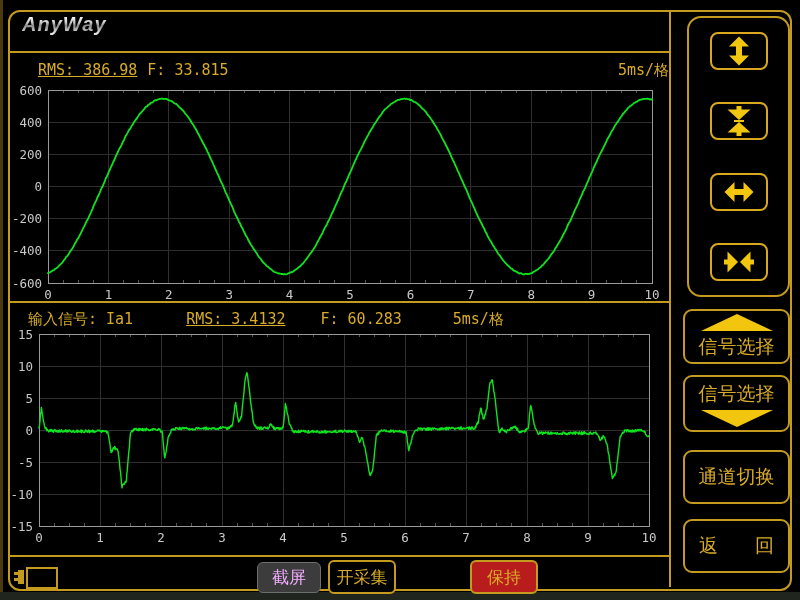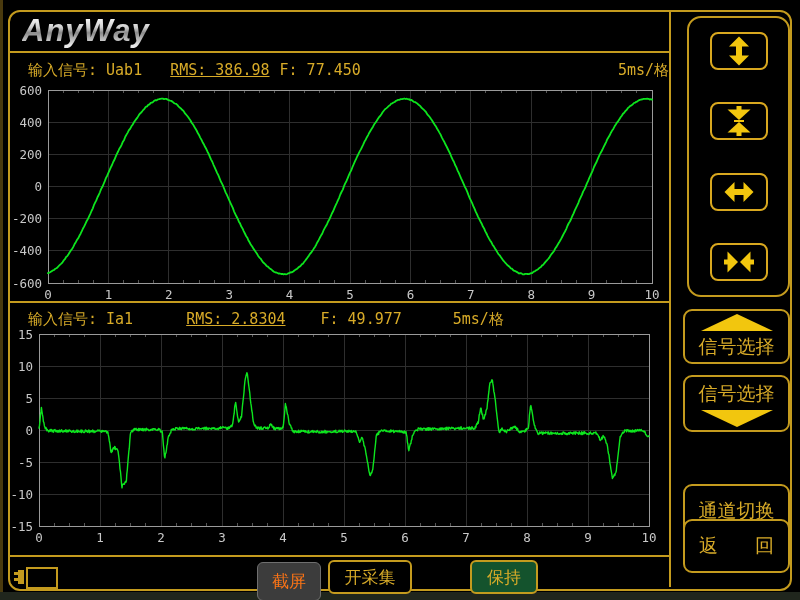--- a/index.html
+++ b/index.html
@@ -6,21 +6,21 @@
   #screen{position:relative;width:800px;height:600px;background:#000;overflow:hidden;
           font-family:"Liberation Sans",sans-serif;}
   
   #left-bezel{position:absolute;left:0;top:0;width:3px;height:600px;background:#4a3a0e;}
   #bottom-strip{position:absolute;left:0;top:592px;width:800px;height:8px;background:#20261d;}
   #outer-frame{position:absolute;left:8px;top:10px;width:780px;height:577px;
                border:2px solid #c49b1e;border-radius:12px;}
   .divider-v{position:absolute;left:669px;top:12px;width:0;height:575px;border-left:2px solid #c49b1e;}
   .divider-h{position:absolute;left:10px;width:659px;height:0;border-top:2px solid #c49b1e;}
   
-  #logo{position:absolute;left:22px;top:13px;font-style:italic;font-weight:bold;font-size:31px;
+  #logo{position:absolute;left:22px;top:13px;font-style:italic;font-weight:bold;font-size:20px;
         letter-spacing:1px;color:#dcdcdc;text-shadow:0 1px 0 #666;}
   @supports (-webkit-background-clip:text){
     #logo{background:linear-gradient(180deg,#ffffff 10%,#cfcfcf 40%,#8a8a8a 55%,#e8e8e8 90%);
           -webkit-background-clip:text;background-clip:text;color:transparent;text-shadow:none;}
   }
   #hint{position:absolute;left:150px;top:20px;font-size:19px;color:#d8ab28;}
   
   .panel-header{position:absolute;left:10px;width:659px;height:24px;display:flex;align-items:center;
                 font-family:"DejaVu Sans Mono","Liberation Mono",monospace;font-size:15px;color:#d8ab28;}
   .panel-header .sig{margin-left:18px;}
@@ -45,25 +45,25 @@
             gap:3px;cursor:pointer;padding:8px;font-family:"Liberation Sans",sans-serif;}
   .tri-up{width:0;height:0;border-left:36px solid transparent;border-right:36px solid transparent;
           border-bottom:17px solid #f2c60e;}
   .tri-down{width:0;height:0;border-left:36px solid transparent;border-right:36px solid transparent;
             border-top:17px solid #f2c60e;}
   #btn-return{flex-direction:row;justify-content:space-between;padding:0 14px;}
   
   .bb-btn{position:absolute;cursor:pointer;font-size:17px;border-radius:6px;
           display:flex;align-items:center;justify-content:center;
           font-family:"Liberation Sans",sans-serif;}
-  #btn-screenshot{left:257px;top:562px;width:64px;height:39px;background:#3c3c3c;
-                  border:1px solid #6f6f6f;color:#f97316;}
-  #btn-capture{left:328px;top:560px;width:84px;height:34px;background:#000;
+  #btn-screenshot{left:257px;top:562px;width:64px;height:31px;background:#3c3c3c;
+                  border:1px solid #6f6f6f;color:#f0abfc;}
+  #btn-capture{left:328px;top:560px;width:68px;height:34px;background:#000;
                border:2px solid #c49b1e;color:#d8ab28;}
-  #btn-hold{left:470px;top:560px;width:68px;height:34px;background:#14532d;
+  #btn-hold{left:470px;top:560px;width:68px;height:34px;background:#b91c1c;
             border:2px solid #c49b1e;color:#d8ab28;}
   
   #battery{position:absolute;left:14px;top:566px;width:44px;height:22px;}
   #battery .cell{position:absolute;left:12px;top:1px;width:28px;height:18px;border:2px solid #c49b1e;}
   #battery .plug{position:absolute;left:4px;top:4px;width:6px;height:14px;background:#c49b1e;}
   #battery .pin1{position:absolute;left:0;top:6px;width:4px;height:3px;background:#c49b1e;}
   #battery .pin2{position:absolute;left:0;top:12px;width:4px;height:3px;background:#c49b1e;}
 </style>
 </head>
 <body>
@@ -73,23 +73,22 @@
   <div id="bottom-strip"></div>
   <div id="outer-frame"></div>
   <div class="divider-v"></div>
   <div class="divider-h" style="top:51px;"></div>
   <div class="divider-h" style="top:301px;"></div>
   <div class="divider-h" style="top:555px;"></div>
 
   <div id="logo">AnyWay</div>
 
   <div class="panel-header" style="top:58px;">
-    <span class="sig">输入信号: Uab1</span>
     <span class="rms">RMS: 386.98</span>
-    <span class="freq">F: 77.450</span>
+    <span class="freq">F: 33.815</span>
     <span class="scale">5ms/格</span>
   </div>
   <svg class="chart-svg" style="top:54px;" width="659" height="248">
       <g shape-rendering="crispEdges">
         <line x1="98.4" y1="36" x2="98.4" y2="229" stroke="#2e2e2e"></line>
         <line x1="158.8" y1="36" x2="158.8" y2="229" stroke="#2e2e2e"></line>
         <line x1="219.2" y1="36" x2="219.2" y2="229" stroke="#2e2e2e"></line>
         <line x1="279.6" y1="36" x2="279.6" y2="229" stroke="#2e2e2e"></line>
         <line x1="340" y1="36" x2="340" y2="229" stroke="#2e2e2e"></line>
         <line x1="400.4" y1="36" x2="400.4" y2="229" stroke="#2e2e2e"></line>
@@ -181,22 +180,22 @@
         <text x="460.79999999999995" y="245" text-anchor="middle" class="ticklab">7</text>
         <text x="521.2" y="245" text-anchor="middle" class="ticklab">8</text>
         <text x="581.6" y="245" text-anchor="middle" class="ticklab">9</text>
         <text x="642" y="245" text-anchor="middle" class="ticklab">10</text>
       </g>
       <polyline points="38.0,219.1 39.2,218.7 40.4,218.0 41.6,217.2 42.8,216.4 44.0,216.0 45.2,214.8 46.5,214.2 47.7,213.3 48.9,211.8 50.1,210.6 51.3,209.6 52.5,208.3 53.7,206.4 54.9,205.2 56.1,203.0 57.3,202.1 58.5,200.3 59.7,198.3 61.0,196.3 62.2,194.7 63.4,192.6 64.6,190.1 65.8,188.2 67.0,185.9 68.2,184.3 69.4,181.8 70.6,179.7 71.8,177.2 73.0,174.5 74.2,172.4 75.4,169.8 76.7,167.0 77.9,165.0 79.1,162.3 80.3,159.8 81.5,157.0 82.7,154.6 83.9,151.2 85.1,148.7 86.3,146.4 87.5,143.2 88.7,141.0 89.9,138.3 91.2,134.9 92.4,132.8 93.6,130.0 94.8,127.1 96.0,123.9 97.2,121.7 98.4,118.8 99.6,116.2 100.8,113.4 102.0,111.0 103.2,108.0 104.4,105.8 105.6,102.8 106.9,99.9 108.1,97.5 109.3,94.8 110.5,93.1 111.7,90.6 112.9,87.7 114.1,85.9 115.3,82.8 116.5,80.6 117.7,78.6 118.9,76.2 120.1,74.8 121.4,72.3 122.6,70.7 123.8,68.6 125.0,66.7 126.2,65.1 127.4,63.6 128.6,61.6 129.8,59.7 131.0,58.7 132.2,57.3 133.4,55.8 134.6,54.6 135.8,52.8 137.1,52.4 138.3,50.8 139.5,50.3 140.7,48.9 141.9,48.7 143.1,48.0 144.3,46.7 145.5,46.1 146.7,46.3 147.9,45.4 149.1,45.2 150.3,44.8 151.6,44.7 152.8,44.6 154.0,45.1 155.2,44.9 156.4,44.9 157.6,45.6 158.8,46.2 160.0,46.7 161.2,46.9 162.4,47.6 163.6,48.7 164.8,49.5 166.0,49.8 167.3,50.9 168.5,52.4 169.7,53.6 170.9,54.4 172.1,55.8 173.3,56.7 174.5,58.6 175.7,60.2 176.9,61.5 178.1,63.0 179.3,64.8 180.5,66.5 181.8,69.0 183.0,70.4 184.2,72.5 185.4,74.6 186.6,76.5 187.8,79.0 189.0,80.9 190.2,83.6 191.4,85.6 192.6,88.2 193.8,90.2 195.0,92.8 196.2,94.8 197.5,97.7 198.7,99.9 199.9,102.8 201.1,105.6 202.3,107.7 203.5,110.8 204.7,113.3 205.9,116.1 207.1,118.8 208.3,121.2 209.5,124.1 210.7,127.2 212.0,129.6 213.2,132.2 214.4,135.3 215.6,138.3 216.8,140.6 218.0,143.4 219.2,146.1 220.4,148.8 221.6,151.4 222.8,153.9 224.0,157.3 225.2,159.8 226.4,162.3 227.7,164.7 228.9,167.7 230.1,169.6 231.3,172.6 232.5,174.4 233.7,177.1 234.9,179.5 236.1,182.0 237.3,183.7 238.5,186.6 239.7,188.5 240.9,190.8 242.2,192.5 243.4,194.6 244.6,196.2 245.8,198.1 247.0,199.8 248.2,201.9 249.4,203.6 250.6,204.6 251.8,206.4 253.0,208.3 254.2,209.3 255.4,210.4 256.6,212.0 257.9,212.6 259.1,213.9 260.3,214.9 261.5,215.5 262.7,216.8 263.9,217.7 265.1,218.3 266.3,218.5 267.5,219.0 268.7,219.6 269.9,219.5 271.1,220.0 272.4,219.9 273.6,220.4 274.8,220.0 276.0,220.4 277.2,220.0 278.4,219.3 279.6,218.9 280.8,218.2 282.0,218.3 283.2,217.5 284.4,216.5 285.6,215.6 286.8,215.0 288.1,213.8 289.3,212.8 290.5,212.1 291.7,210.4 292.9,209.7 294.1,208.0 295.3,206.5 296.5,204.9 297.7,203.2 298.9,201.6 300.1,199.7 301.3,198.5 302.6,196.6 303.8,194.6 305.0,192.9 306.2,190.7 307.4,188.2 308.6,186.2 309.8,183.8 311.0,181.6 312.2,179.8 313.4,176.7 314.6,174.4 315.8,172.3 317.0,170.2 318.3,167.2 319.5,165.1 320.7,162.3 321.9,159.5 323.1,157.3 324.3,154.4 325.5,151.6 326.7,149.1 327.9,146.3 329.1,143.8 330.3,140.5 331.5,138.0 332.8,135.6 334.0,132.2 335.2,129.4 336.4,127.2 337.6,124.3 338.8,121.3 340.0,118.7 341.2,116.4 342.4,113.2 343.6,110.5 344.8,107.7 346.0,105.2 347.2,102.5 348.5,99.8 349.7,97.4 350.9,95.4 352.1,92.8 353.3,90.3 354.5,87.6 355.7,85.7 356.9,83.2 358.1,81.1 359.3,78.7 360.5,76.7 361.7,74.8 363.0,72.7 364.2,70.3 365.4,68.7 366.6,67.0 367.8,65.1 369.0,63.2 370.2,62.0 371.4,60.3 372.6,58.3 373.8,56.8 375.0,55.3 376.2,54.4 377.4,53.4 378.7,52.0 379.9,51.3 381.1,49.7 382.3,49.3 383.5,48.5 384.7,48.0 385.9,46.8 387.1,46.4 388.3,45.8 389.5,45.8 390.7,45.1 391.9,45.2 393.2,44.8 394.4,44.5 395.6,45.0 396.8,44.7 398.0,45.3 399.2,45.2 400.4,46.2 401.6,46.0 402.8,47.1 404.0,47.9 405.2,48.1 406.4,48.9 407.6,49.8 408.9,51.0 410.1,51.9 411.3,53.5 412.5,54.6 413.7,55.7 414.9,56.8 416.1,58.2 417.3,60.4 418.5,61.7 419.7,63.0 420.9,64.8 422.1,66.5 423.4,68.8 424.6,70.6 425.8,72.2 427.0,74.5 428.2,76.4 429.4,78.6 430.6,80.6 431.8,83.3 433.0,85.6 434.2,87.7 435.4,90.3 436.6,92.5 437.8,95.0 439.1,97.6 440.3,100.0 441.5,103.2 442.7,105.7 443.9,107.7 445.1,111.0 446.3,113.1 447.5,116.3 448.7,118.7 449.9,121.5 451.1,124.4 452.3,126.8 453.6,129.9 454.8,132.7 456.0,134.9 457.2,137.6 458.4,140.9 459.6,143.8 460.8,146.3 462.0,148.8 463.2,151.9 464.4,154.4 465.6,157.3 466.8,159.8 468.0,162.6 469.3,165.1 470.5,167.5 471.7,169.7 472.9,172.6 474.1,174.4 475.3,177.4 476.5,179.5 477.7,182.1 478.9,184.4 480.1,186.5 481.3,188.1 482.5,190.7 483.8,192.4 485.0,194.5 486.2,196.3 487.4,198.4 488.6,200.4 489.8,201.4 491.0,203.3 492.2,205.0 493.4,206.7 494.6,208.0 495.8,209.3 497.0,210.8 498.2,211.7 499.5,212.7 500.7,214.3 501.9,214.6 503.1,216.1 504.3,216.9 505.5,217.2 506.7,217.9 507.9,218.6 509.1,219.5 510.3,219.1 511.5,219.4 512.7,220.4 514.0,220.3 515.2,219.8 516.4,219.9 517.6,220.0 518.8,220.1 520.0,219.6 521.2,219.1 522.4,219.0 523.6,217.7 524.8,217.3 526.0,216.4 527.2,215.7 528.4,214.9 529.7,213.7 530.9,213.0 532.1,211.4 533.3,210.8 534.5,209.1 535.7,207.6 536.9,206.3 538.1,205.0 539.3,203.6 540.5,201.5 541.7,199.8 542.9,198.4 544.2,196.7 545.4,194.2 546.6,192.6 547.8,190.5 549.0,188.6 550.2,186.5 551.4,184.4 552.6,182.0 553.8,179.7 555.0,177.5 556.2,175.1 557.4,172.0 558.6,169.5 559.9,167.5 561.1,165.0 562.3,162.0 563.5,159.7 564.7,156.7 565.9,154.1 567.1,151.7 568.3,149.1 569.5,145.8 570.7,143.3 571.9,140.9 573.1,137.6 574.4,135.4 575.6,132.9 576.8,129.6 578.0,127.1 579.2,124.2 580.4,121.5 581.6,119.0 582.8,116.3 584.0,113.0 585.2,110.5 586.4,108.3 587.6,105.4 588.8,102.7 590.1,99.9 591.3,97.8 592.5,95.5 593.7,92.8 594.9,90.5 596.1,88.1 597.3,85.2 598.5,83.2 599.7,81.3 600.9,78.7 602.1,76.6 603.3,74.9 604.6,72.3 605.8,70.5 607.0,68.6 608.2,67.1 609.4,65.2 610.6,63.3 611.8,61.8 613.0,59.8 614.2,58.8 615.4,57.0 616.6,56.0 617.8,54.2 619.0,53.1 620.3,51.8 621.5,51.4 622.7,50.3 623.9,49.0 625.1,48.7 626.3,47.8 627.5,47.3 628.7,46.4 629.9,45.9 631.1,45.5 632.3,45.3 633.5,44.9 634.8,44.8 636.0,44.9 637.2,44.7 638.4,44.8 639.6,45.6 640.8,45.2 642.0,45.7" fill="none" stroke="#0de51e" stroke-width="1.8" stroke-linejoin="round" stroke-linecap="round"></polyline>
     </svg>
 
   <div class="panel-header has-phase" style="top:307px;gap:25px;">
     <span class="sig">输入信号: Ia1</span>
-    <span class="rms">RMS: 2.8304</span>
-    <span class="freq">F: 49.977</span>
+    <span class="rms">RMS: 3.4132</span>
+    <span class="freq">F: 60.283</span>
     <span class="scale">5ms/格</span>
   </div>
   <svg class="chart-svg" style="top:303px;" width="659" height="250">
       <g shape-rendering="crispEdges">
         <line x1="90" y1="31" x2="90" y2="223" stroke="#2e2e2e"></line>
         <line x1="151" y1="31" x2="151" y2="223" stroke="#2e2e2e"></line>
         <line x1="212" y1="31" x2="212" y2="223" stroke="#2e2e2e"></line>
         <line x1="273" y1="31" x2="273" y2="223" stroke="#2e2e2e"></line>
         <line x1="334" y1="31" x2="334" y2="223" stroke="#2e2e2e"></line>
         <line x1="395" y1="31" x2="395" y2="223" stroke="#2e2e2e"></line>
@@ -328,21 +327,21 @@
   </div>
 
   <button class="side-btn" style="top:309px;height:55px;">
     <span class="tri-up"></span>
     <span>信号选择</span>
   </button>
   <button class="side-btn" style="top:375px;height:57px;">
     <span>信号选择</span>
     <span class="tri-down"></span>
   </button>
-  <button class="side-btn" style="top:450px;height:54px;margin-top:34px;">
+  <button class="side-btn" style="top:450px;height:54px;">
     <span>通道切换</span>
   </button>
   <button class="side-btn" id="btn-return" style="top:519px;height:54px;">
     <span>返</span>
     <span>回</span>
   </button>
 
   <div id="battery">
     <span class="pin1"></span>
       <span class="pin2"></span>

